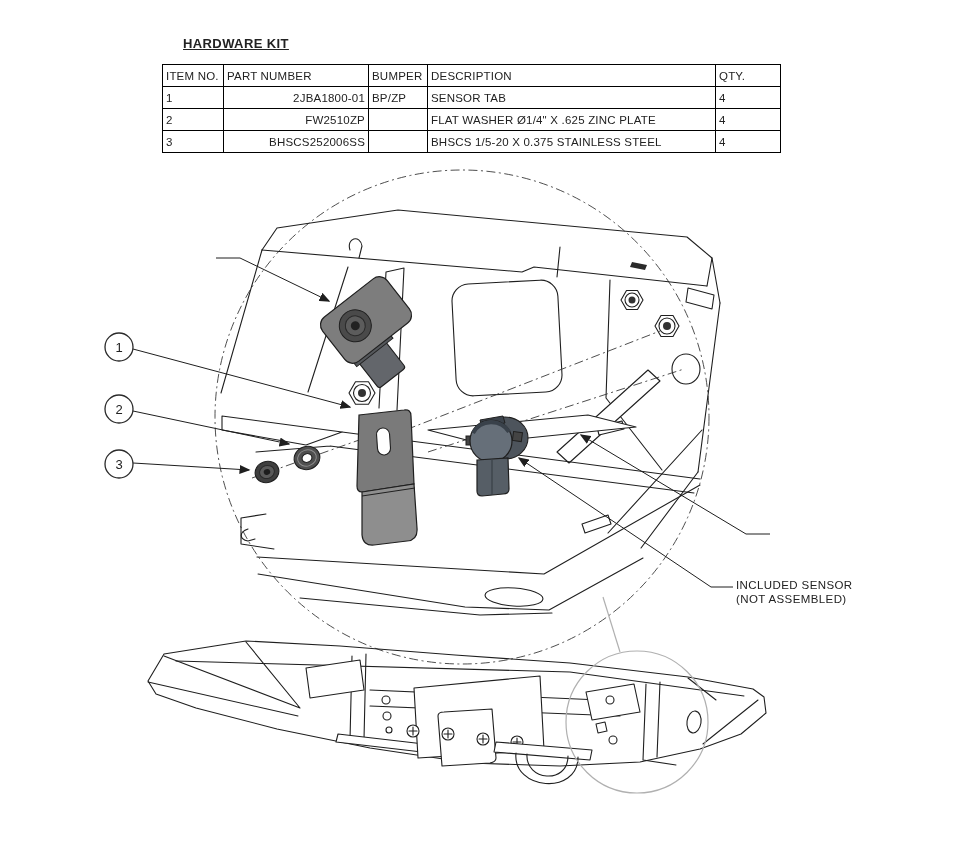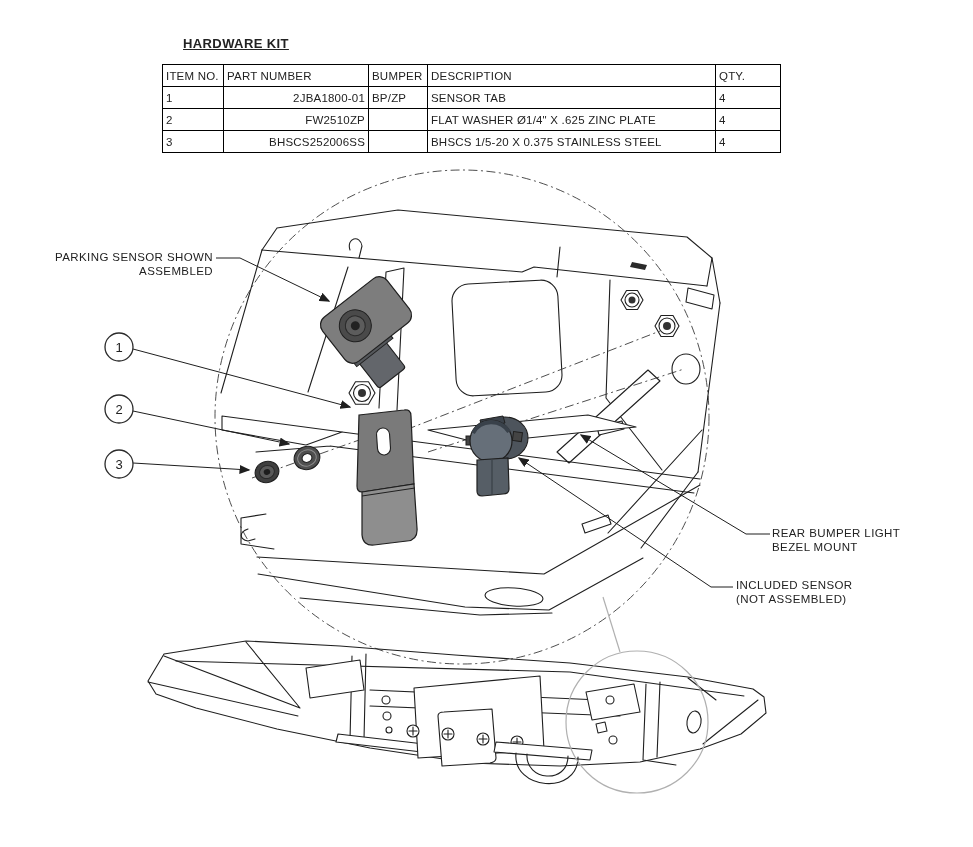--- a/index.html
+++ b/index.html
@@ -250,26 +250,18 @@
         <circle class="balloon" cx="119" cy="409" r="14"></circle>
         <text class="balloon-t" x="119" y="413.5">2</text>
       </g>
       <g>
         <circle class="balloon" cx="119" cy="464" r="14"></circle>
         <text class="balloon-t" x="119" y="468.5">3</text>
       </g>
     </g>
   </svg>
 
-  <div class="lbl r" style="right:760px;top:251px;">
-    <div>PARKING SENSOR SHOWN</div>
-    <div>ASSEMBLED</div>
-  </div>
-  <div class="lbl" style="left:772px;top:527px;">
-    <div>REAR BUMPER LIGHT</div>
-    <div>BEZEL MOUNT</div>
-  </div>
   <div class="lbl" style="left:736px;top:579px;">
     <div>INCLUDED SENSOR</div>
     <div>(NOT ASSEMBLED)</div>
   </div>
 
 </div>
 
 </body></html>

